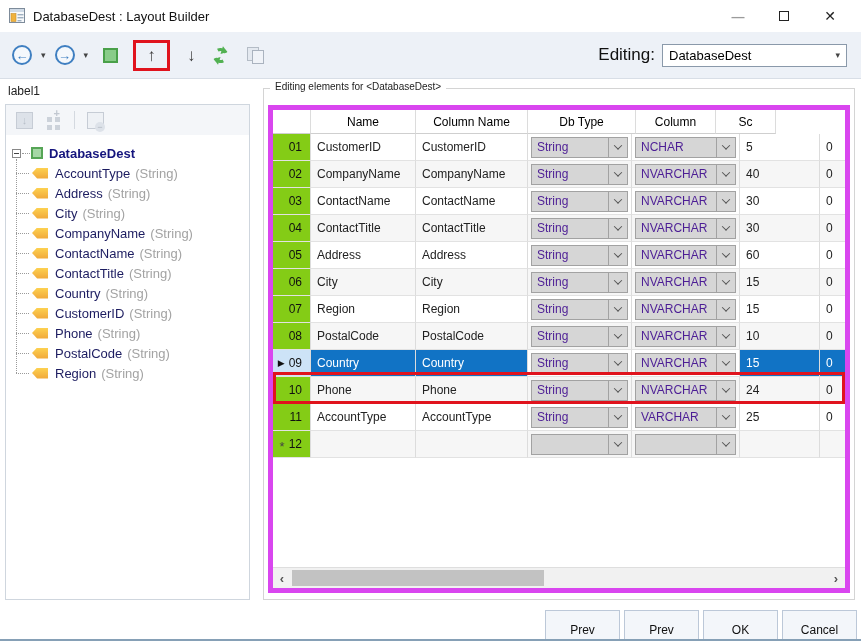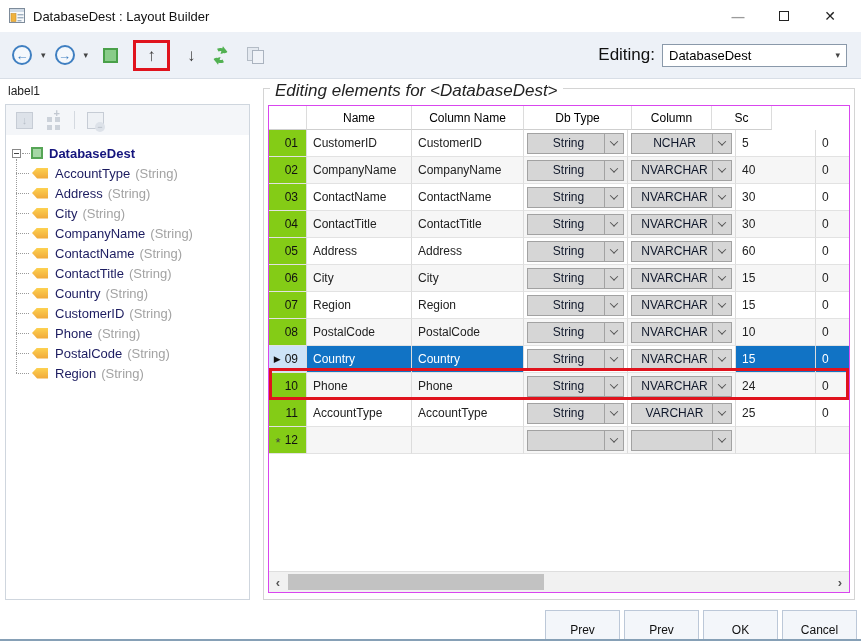--- a/index.html
+++ b/index.html
@@ -62,33 +62,33 @@
   .tchildren { position:relative; margin-left:10px; }
   .tchildren::before { content:""; position:absolute; left:0px; top:-4px; bottom:10px; border-left:1px dotted #9a9a9a; }
   .titem { position:relative; height:20px; display:flex; align-items:center; padding-left:16px; }
   .titem::before { content:""; position:absolute; left:0px; top:10px; width:13px; border-top:1px dotted #9a9a9a; }
   .tag-icon { width:16px; height:11px; background:linear-gradient(180deg,#fdd150,#f0a73a); clip-path:polygon(32% 0,100% 0,100% 100%,32% 100%,0 50%); flex:none; margin-right:7px; }
   .tname { color:#1c1c60; }
   .ttype { color:#a3a3a3; margin-left:5px; }
 
   
   .groupbox { position:absolute; left:263px; top:88px; width:592px; height:512px; border:1px solid #d4d4d4; }
-  .groupbox-label { position:absolute; top:-8px; left:6px; background:#fff; padding:0 5px; font-size:17px; color:#222;font-style:italic; }
-  .grid { position:absolute; left:4px; top:16px; width:582px; bottom:6px; border:1px solid #d946ef; background:#fff; display:flex; flex-direction:column; overflow:hidden; }
+  .groupbox-label { position:absolute; top:-8px; left:6px; background:#fff; padding:0 5px; font-size:10px; color:#222; }
+  .grid { position:absolute; left:4px; top:16px; width:582px; bottom:6px; border:5px solid #d946ef; background:#fff; display:flex; flex-direction:column; overflow:hidden; }
   .grid-header { display:flex; height:24px; flex:none; background:#fff; }
   .gh-cell { border-right:1px solid #dcdcdc; border-bottom:1px solid #cfcfcf; display:flex; align-items:center; justify-content:center; font-size:12px; color:#000; flex:none; }
   .grid-body { flex:none; position:relative; }
   .grid-row { display:flex; height:27px; }
   .grid-row.band { background:#f6f6f6; }
   .g-cell { border-right:1px solid #dcdcdc; border-bottom:1px solid #e2e2e2; display:flex; align-items:center; padding-left:6px; flex:none; color:#222; overflow:hidden; white-space:nowrap; }
   .rowhdr { justify-content:flex-end; padding-right:8px; padding-left:2px; background:#84cc16; color:#111; gap:4px; }
   .c0{width:38px}.c1{width:105px}.c2{width:112px}.c3{width:104px}.c4{width:108px}.c5{width:80px}.c6{width:60px}
   .combo-cell { padding:0; }
   .cell-combo { display:flex; align-items:center; background:#d6d6d6; border:1px solid #a2a2a2; margin:2px 3px; height:21px; width:100%; }
-  .cell-combo .combo-label { flex:1; padding-left:5px; color:#0f172a; overflow:hidden; white-space:nowrap;text-align:center; }
+  .cell-combo .combo-label { flex:1; padding-left:5px; color:#4c1d95; overflow:hidden; white-space:nowrap; }
   .combo-btn { width:19px; align-self:stretch; border-left:1px solid #a2a2a2; display:flex; align-items:center; justify-content:center; flex:none; }
   .chev { display:inline-block; width:6px; height:6px; border-right:1.6px solid #555; border-bottom:1.6px solid #555; transform:rotate(45deg) translate(-1px,-1px); }
   .sel { background:#1173c5 !important; color:#fff !important; }
   .sel-hdr { background:#cde3f7 !important; }
   .marker { font-size:9px; color:#111; }
   .newrow-marker { font-size:13px; color:#444; line-height:6px; padding-top:6px; }
   .row-red-box { position:absolute; left:0; right:0; top:238px; height:32px; border:3px solid #e0131d; pointer-events:none; }
   .grid-filler { flex:1; background:#fff; }
   .hscroll { height:21px; flex:none; background:#f1f1f1; border-top:1px solid #dedede; display:flex; align-items:stretch; }
   .hs-btn { width:18px; display:flex; align-items:center; justify-content:center; font-size:13px; font-weight:bold; color:#555; }

